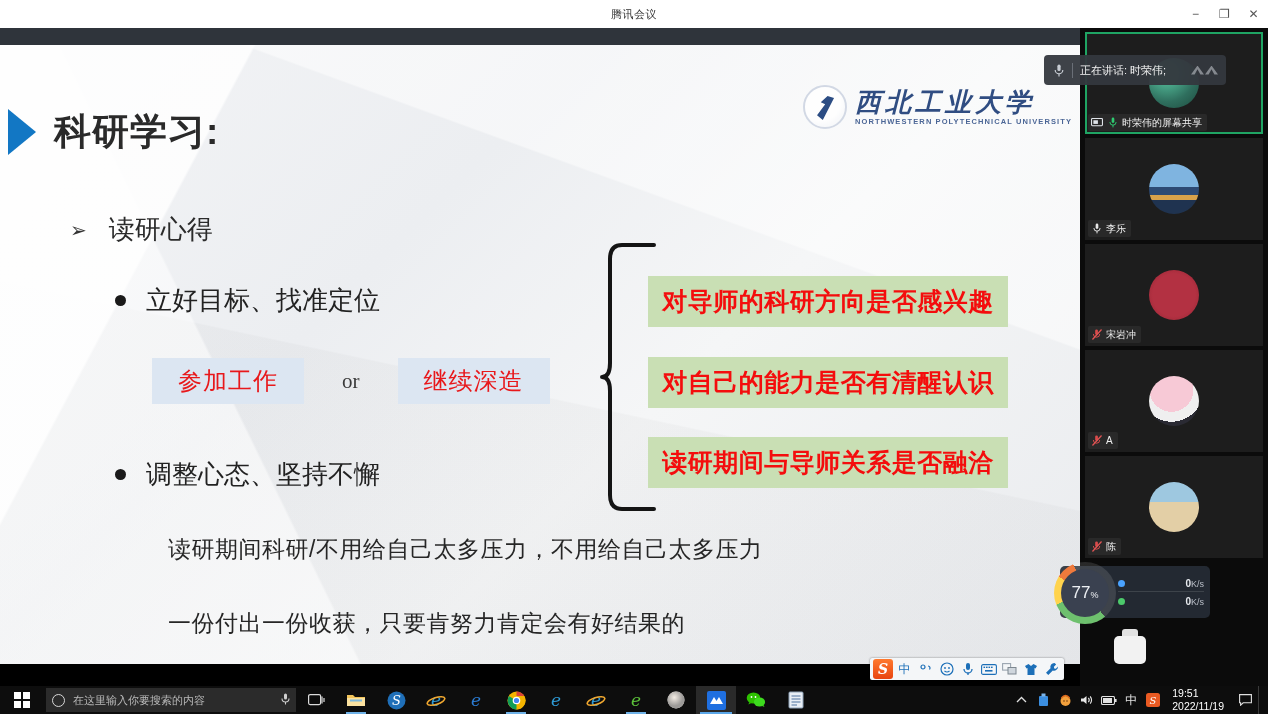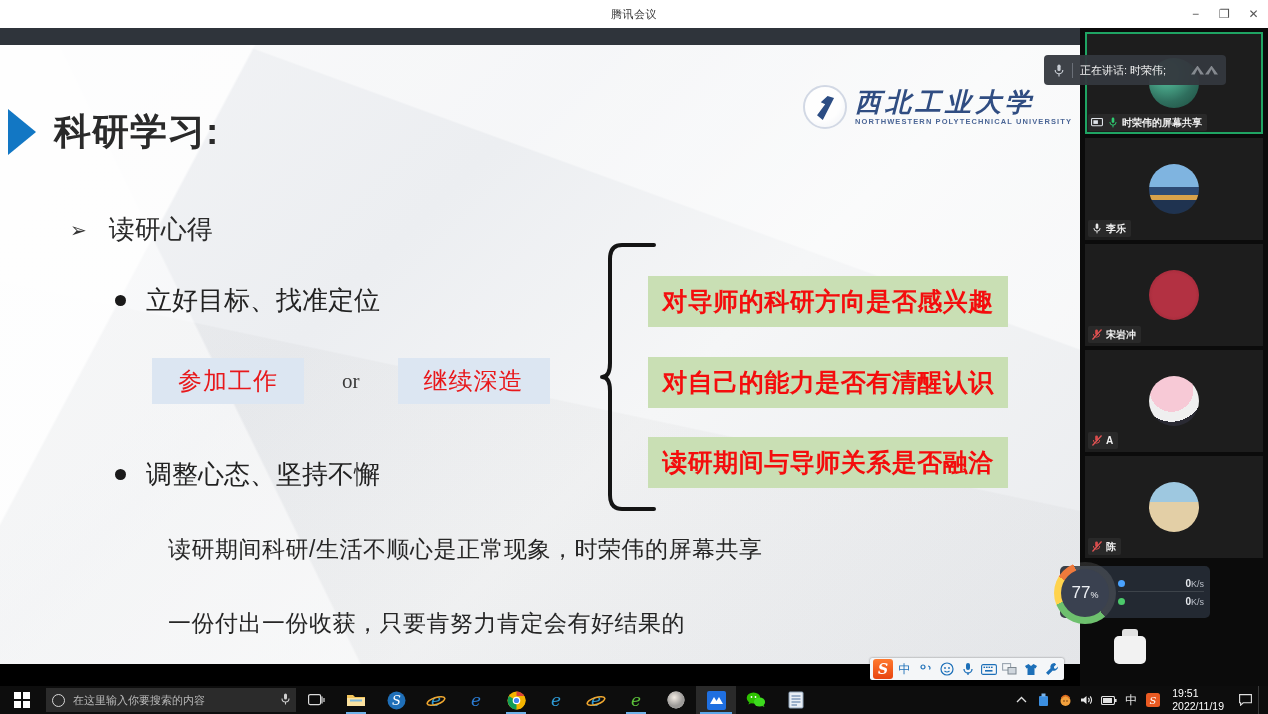--- a/index.html
+++ b/index.html
@@ -126,21 +126,21 @@
   .ime-bar .ib { width: 19px; height: 19px; display: flex; align-items: center; justify-content: center;
     font-size: 12px; color: #1c6fb8; }
 
   
   .rail {
     position: absolute; left: 1080px; top: 28px; width: 188px; height: 658px;
     background: #0b0b0b; padding: 4px 5px 0 5px;
   }
   .tile {
     position: relative; width: 178px; height: 102px; background: #1d1d1d;
-    margin-bottom: 4px; overflow: hidden; font-weight: bold;
+    margin-bottom: 4px; overflow: hidden;
   }
   .tile.speaking { outline: 2px solid #1fa463; outline-offset: -2px; }
   .tile .avatar {
     position: absolute; left: 50%; top: 50%; transform: translate(-50%,-50%);
     width: 50px; height: 50px; border-radius: 50%; overflow: hidden;
   }
   .tile .nametag {
     position: absolute; left: 3px; bottom: 3px; height: 17px;
     background: rgba(42,42,42,.92); border-radius: 2px;
     display: flex; align-items: center; gap: 3px; padding: 0 5px 0 2px;
@@ -282,21 +282,21 @@
         <span class="chip">参加工作</span>
         <span class="or">or</span>
         <span class="chip">继续深造</span>
       </div>
 
       <div class="bullet-row" id="bullet-mind">
         <span class="dot"></span>
         <span class="txt">调整心态、坚持不懈</span>
       </div>
 
-      <div class="note" id="note-1">读研期间科研/生活不顺心是正常现象，时荣伟的屏幕共享</div>
+      <div class="note" id="note-1">读研期间科研/不用给自己太多压力，不用给自己太多压力</div>
       <div class="note" id="note-2">一份付出一份收获，只要肯努力肯定会有好结果的</div>
 
       <svg class="brace" viewBox="0 0 56 272">
         <path d="M54 4 H22 Q10 4 10 18 V122 Q10 136 2 136 Q10 136 10 150 V254 Q10 268 22 268 H54" fill="none" stroke="#141414" stroke-width="4" stroke-linecap="round" stroke-linejoin="round"></path>
       </svg>
 
       <div class="green-box" id="green-1">对导师的科研方向是否感兴趣</div>
       <div class="green-box" id="green-2">对自己的能力是否有清醒认识</div>
       <div class="green-box" id="green-3">读研期间与导师关系是否融洽</div>
     </div>

